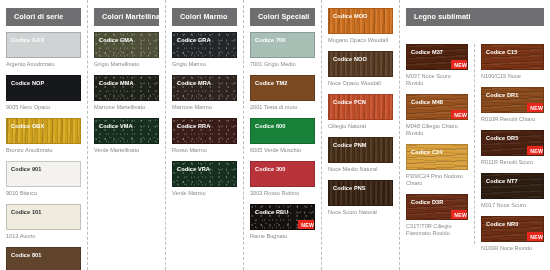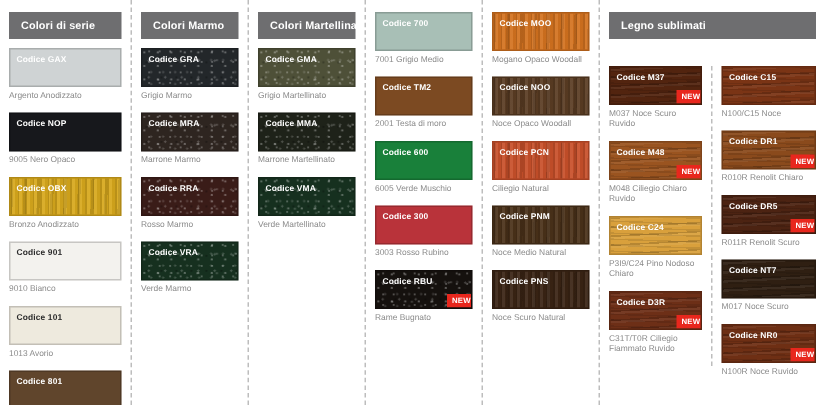--- a/index.html
+++ b/index.html
@@ -166,20 +166,45 @@
             </div>
             <div class="swatch">
               <div class="chip chip-border tex-flat" style="background: rgb(96, 69, 44);">
                 <span class="chip-label light">Codice 801</span>
               </div>
             </div>
           </div>
         </div>
       </div>
       <div class="group" style="width: 78px;">
+        <div class="group-header">Colori Martellinati</div>
+        <div class="group-inner">
+          <div class="subcol" style="width: 100%;">
+            <div class="swatch">
+              <div class="chip chip-border tex-speckle" style="background: rgb(78, 80, 56);">
+                <span class="chip-label light">Codice GMA</span>
+              </div>
+              <div class="caption">Grigio Martellinato</div>
+            </div>
+            <div class="swatch">
+              <div class="chip chip-border tex-speckle" style="background: rgb(30, 34, 25);">
+                <span class="chip-label light">Codice MMA</span>
+              </div>
+              <div class="caption">Marrone Martellinato</div>
+            </div>
+            <div class="swatch">
+              <div class="chip chip-border tex-speckle" style="background: rgb(22, 48, 31);">
+                <span class="chip-label light">Codice VMA</span>
+              </div>
+              <div class="caption">Verde Martellinato</div>
+            </div>
+          </div>
+        </div>
+      </div>
+      <div class="group" style="width: 78px;">
         <div class="group-header">Colori Marmo</div>
         <div class="group-inner">
           <div class="subcol" style="width: 100%;">
             <div class="swatch">
               <div class="chip chip-border tex-speckle" style="background: rgb(35, 39, 42);">
                 <span class="chip-label light">Codice GRA</span>
               </div>
               <div class="caption">Grigio Marmo</div>
             </div>
             <div class="swatch">
@@ -197,45 +222,21 @@
             <div class="swatch">
               <div class="chip chip-border tex-speckle" style="background: rgb(22, 48, 31);">
                 <span class="chip-label light">Codice VRA</span>
               </div>
               <div class="caption">Verde Marmo</div>
             </div>
           </div>
         </div>
       </div>
       <div class="group" style="width: 78px;">
-        <div class="group-header">Colori Martellinati</div>
-        <div class="group-inner">
-          <div class="subcol" style="width: 100%;">
-            <div class="swatch">
-              <div class="chip chip-border tex-speckle" style="background: rgb(78, 80, 56);">
-                <span class="chip-label light">Codice GMA</span>
-              </div>
-              <div class="caption">Grigio Martellinato</div>
-            </div>
-            <div class="swatch">
-              <div class="chip chip-border tex-speckle" style="background: rgb(30, 34, 25);">
-                <span class="chip-label light">Codice MMA</span>
-              </div>
-              <div class="caption">Marrone Martellinato</div>
-            </div>
-            <div class="swatch">
-              <div class="chip chip-border tex-speckle" style="background: rgb(22, 48, 31);">
-                <span class="chip-label light">Codice VMA</span>
-              </div>
-              <div class="caption">Verde Martellinato</div>
-            </div>
-          </div>
-        </div>
-      </div>
-      <div class="group" style="width: 78px;">
+        <div class="group-header">Colori Speciali</div>
         <div class="group-inner">
           <div class="subcol" style="width: 100%;">
             <div class="swatch">
               <div class="chip chip-border tex-flat" style="background: rgb(168, 191, 182);">
                 <span class="chip-label light">Codice 700</span>
               </div>
               <div class="caption">7001 Grigio Medio</div>
             </div>
             <div class="swatch">
               <div class="chip chip-border tex-flat" style="background: rgb(124, 74, 34);">

